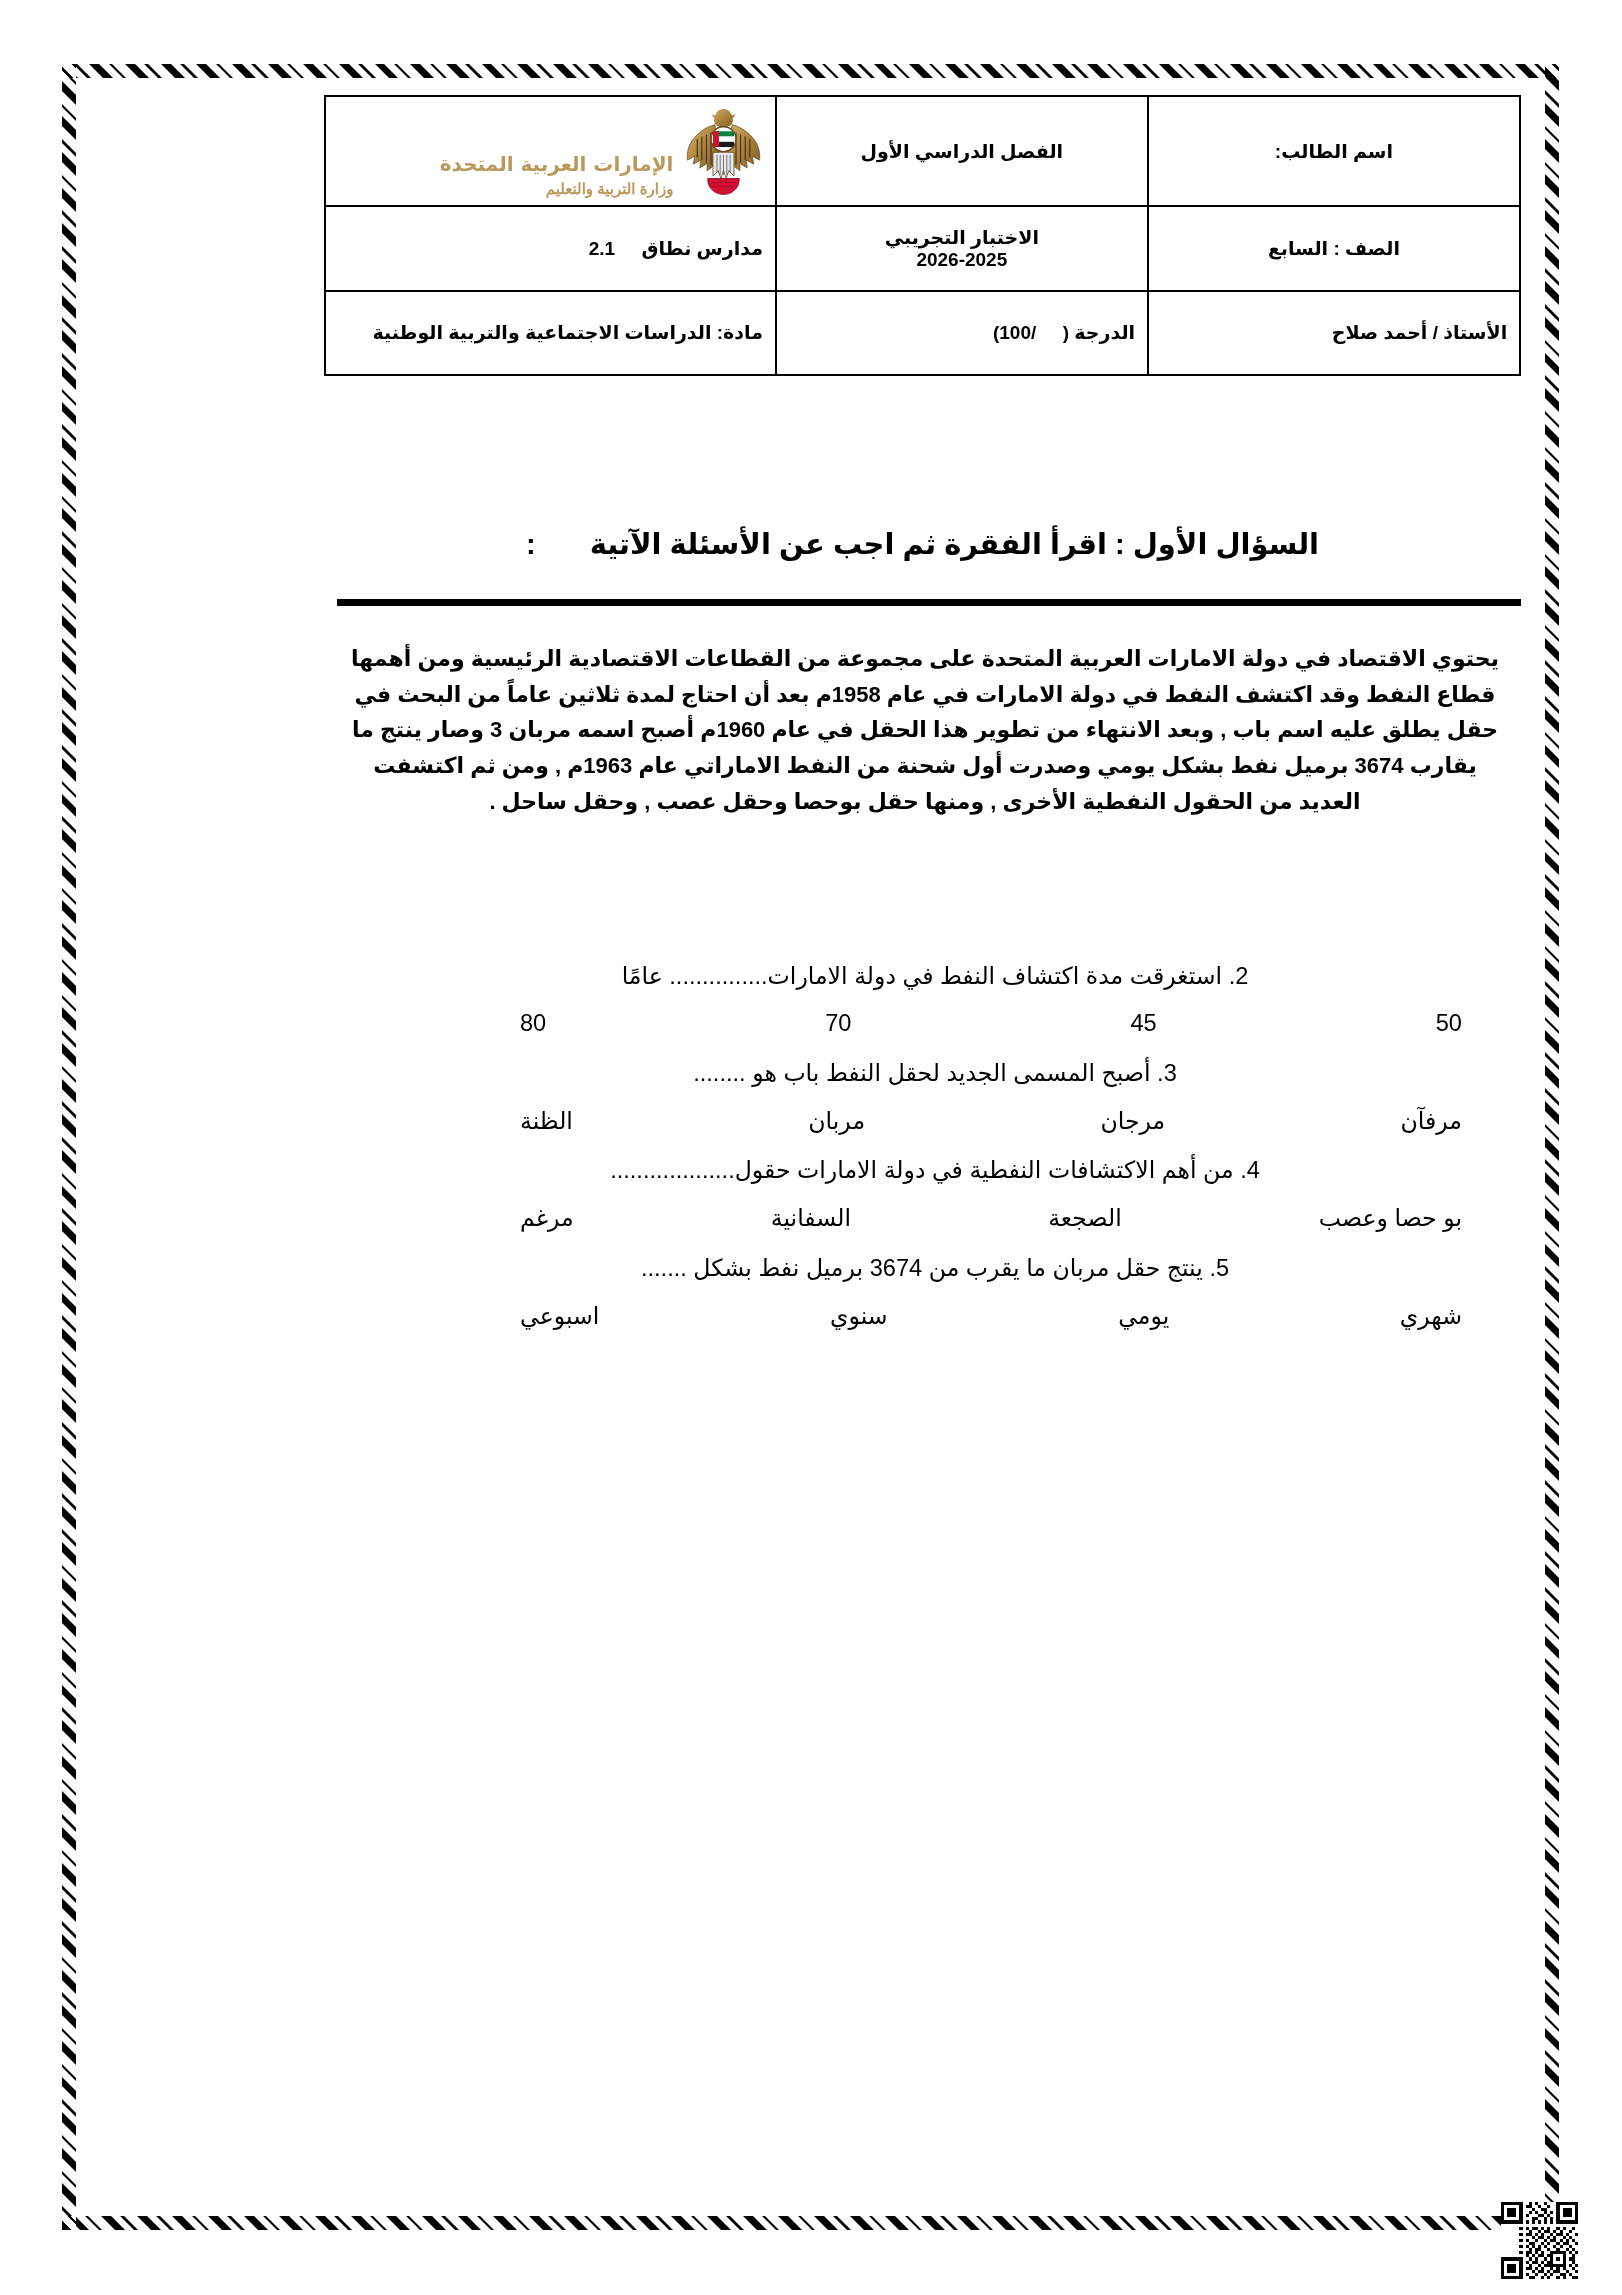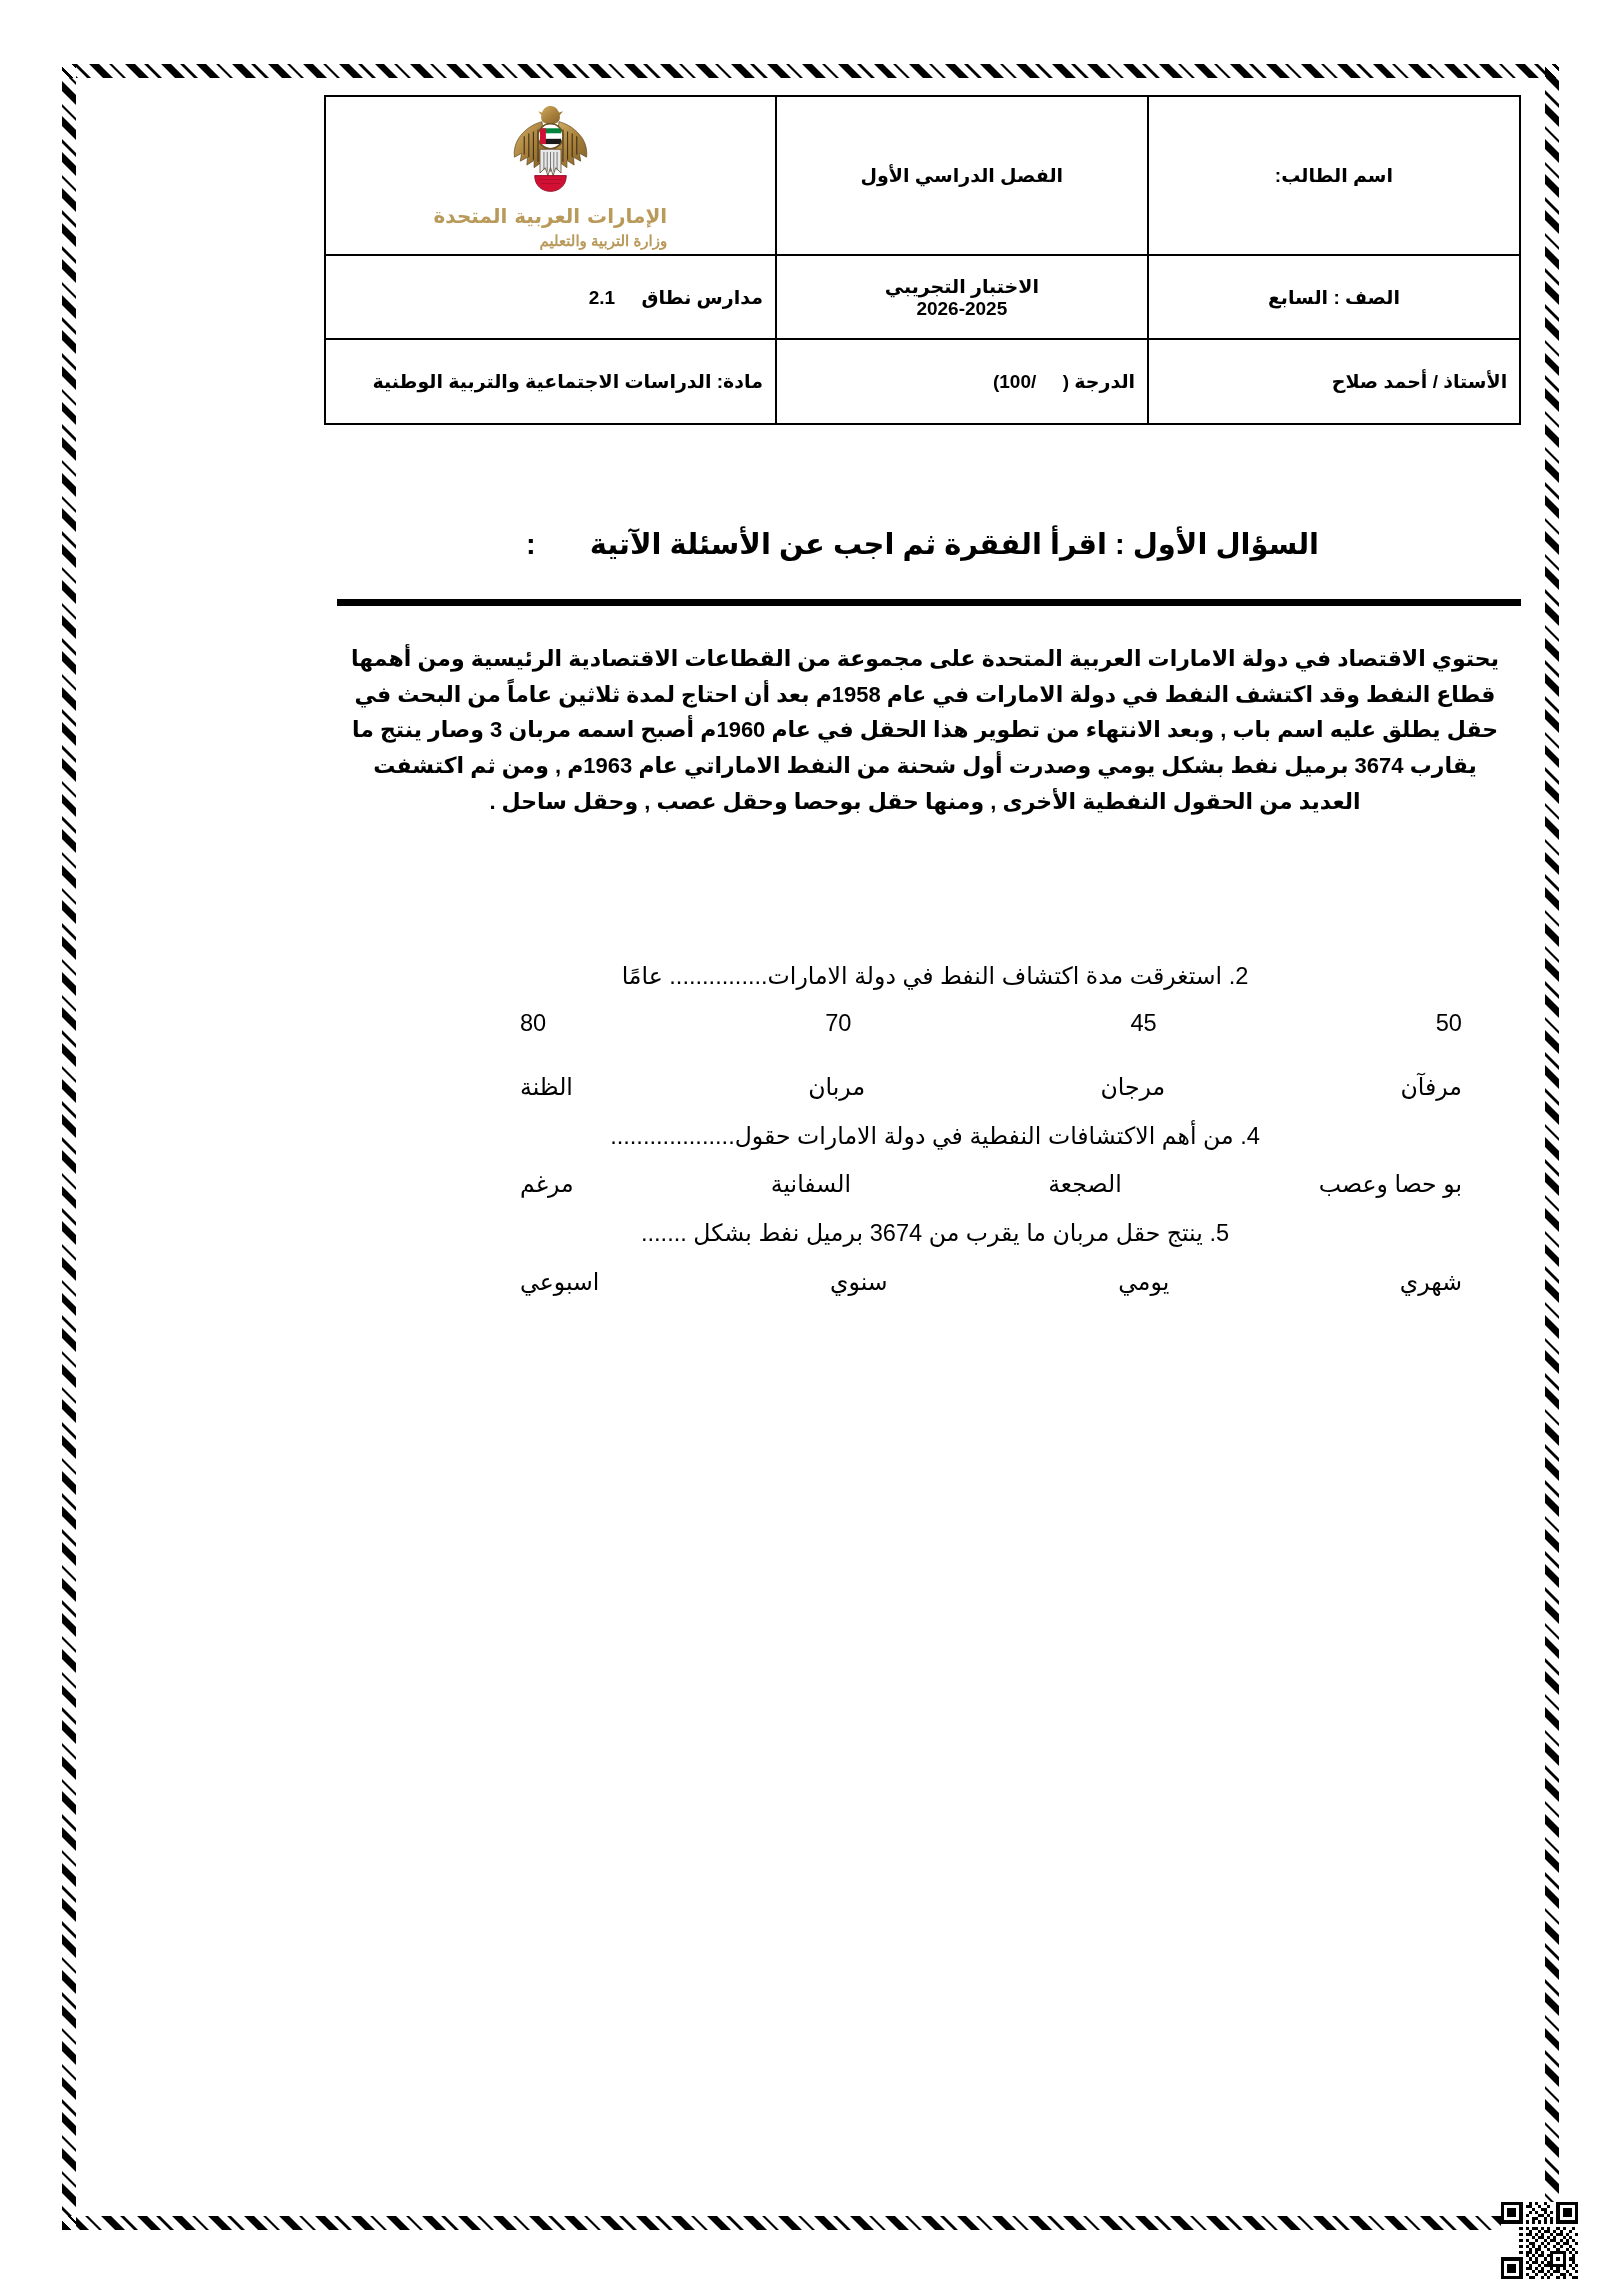--- a/index.html
+++ b/index.html
@@ -63,22 +63,22 @@
   }
   .hdr-mid-cell { width: 31%; text-align: center; }
   .hdr-right-cell { width: 31%; text-align: center; }
   .row1 td { height: 98px; }
   .row2 td { height: 72px; }
   .row3 td { height: 72px; text-align: right; }
 
   
   .logo-wrap {
     display: flex;
-    flex-direction: column;
-    align-items: center;
+    flex-direction: row;
+    align-items: flex-end;
     justify-content: flex-start;
     gap: 10.5px;
   }
   .logo-emblem { width: 79px; height: 92px; flex: 0 0 auto; }
   .logo-text {
     display: flex;
     flex-direction: column;
     gap: 3.9px;
     line-height: 1.15;
   }
@@ -307,20 +307,24 @@
       </div>
       <div class="q-options">
         <span class="q-opt">50</span>
         <span class="q-opt">45</span>
         <span class="q-opt">70</span>
         <span class="q-opt">80</span>
       </div>
     </div>
 
     <div class="q-block">
+      <div class="q-text">
+        <span class="q-num">3.</span>
+        <span>أصبح المسمى الجديد لحقل النفط باب هو ........</span>
+      </div>
       <div class="q-options">
         <span class="q-opt">مرفآن</span>
         <span class="q-opt">مرجان</span>
         <span class="q-opt">مربان</span>
         <span class="q-opt">الظنة</span>
       </div>
     </div>
 
     <div class="q-block">
       <div class="q-text">

